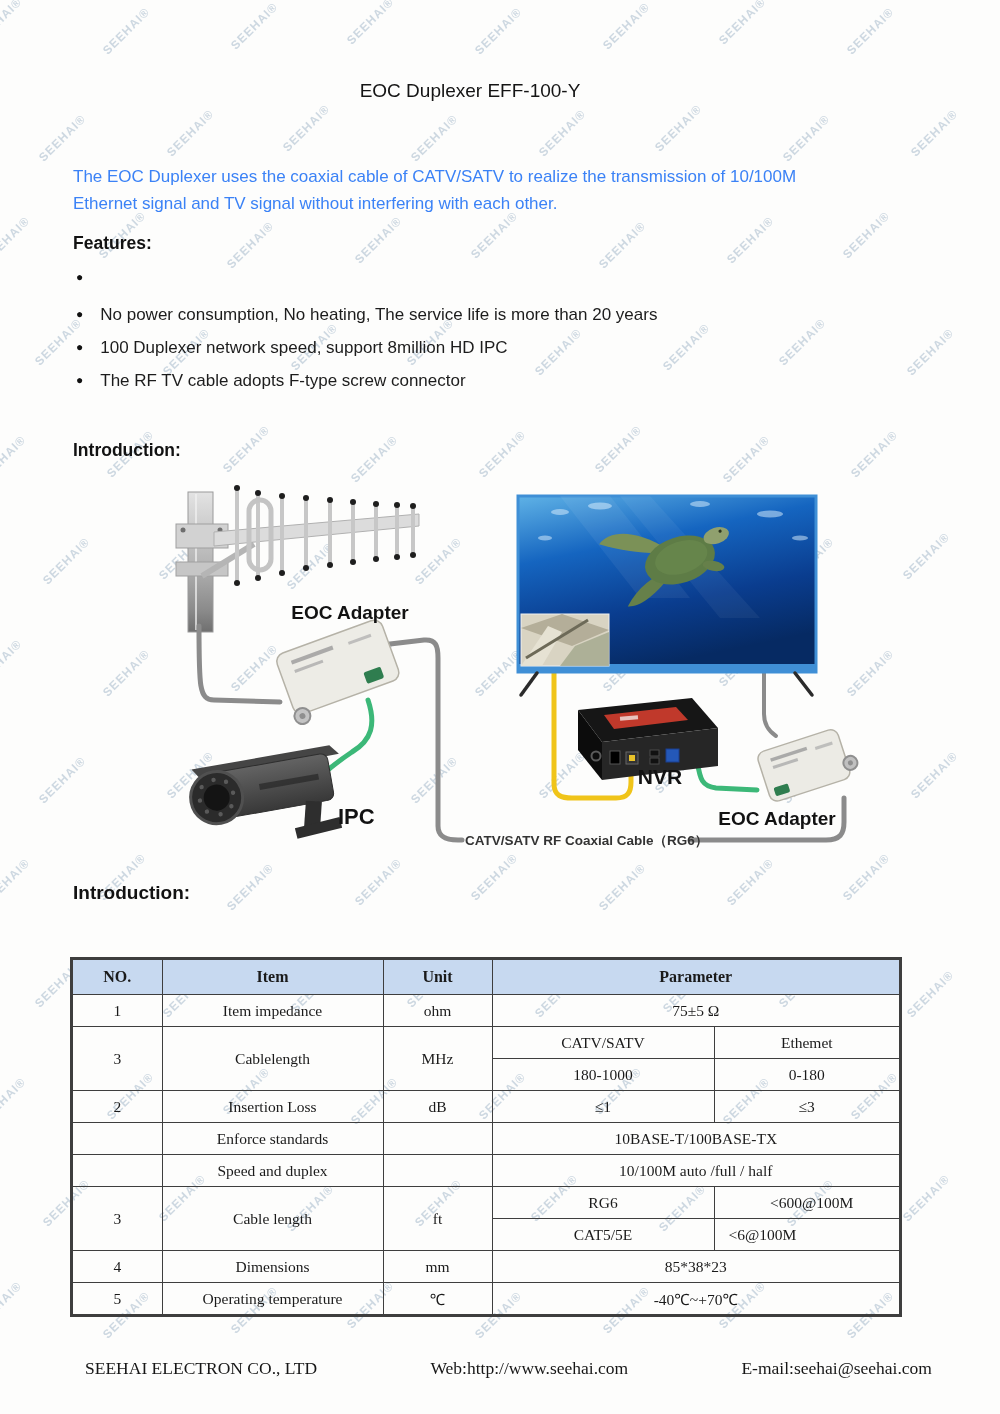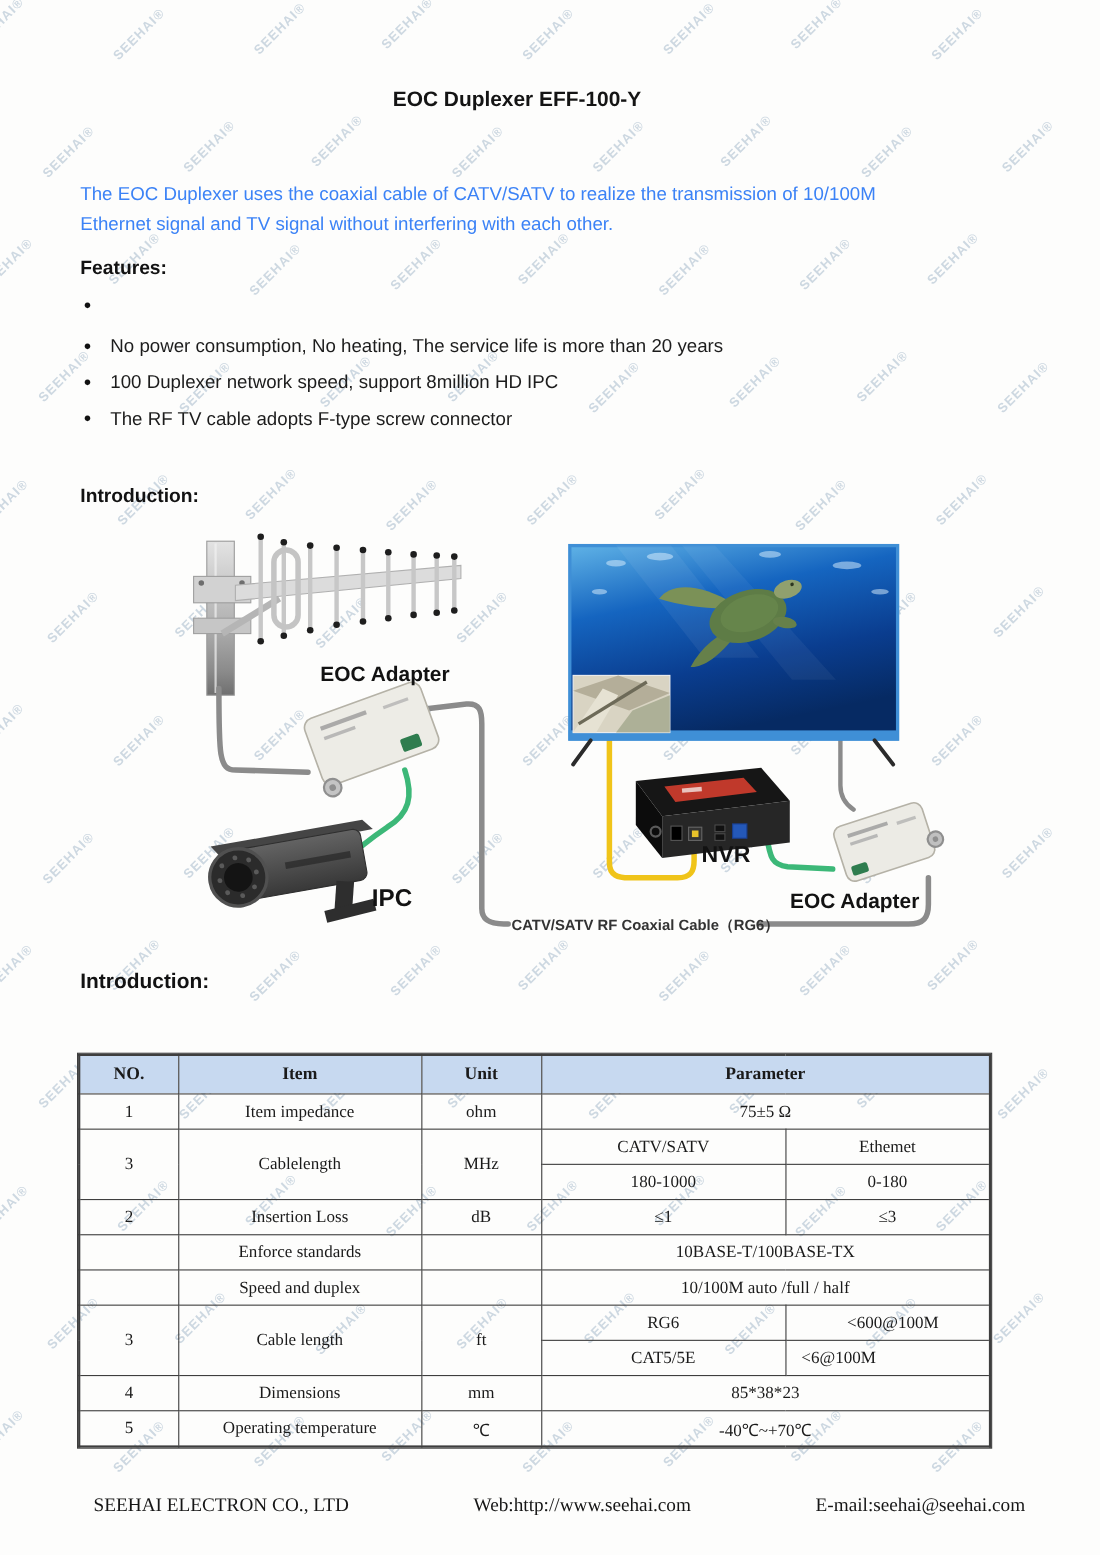--- a/index.html
+++ b/index.html
@@ -4,21 +4,21 @@
 <style>
   html,body{margin:0;padding:0;background:#e8e8e8;}
   .page{position:relative;width:1000px;height:1414px;margin:0 auto;background:#fdfdfc;
         font-family:"Liberation Sans",sans-serif;color:#1f1f1f;overflow:hidden;}
   .wm-layer{position:absolute;inset:0;z-index:0;pointer-events:none;}
   .wm-layer span{position:absolute;font-size:12px;font-weight:bold;transform:rotate(-45deg);
         letter-spacing:1px;opacity:.5;white-space:nowrap;}
   .content{position:absolute;inset:0;z-index:1;}
   .hdr{position:absolute;top:20px;left:30px;right:28px;border-bottom:2px solid #4a4a4a;
         padding:0 0 5px 44px;font-size:21.5px;letter-spacing:.8px;color:#262626;white-space:nowrap;}
-  .title{position:absolute;top:80px;left:0;width:940px;text-align:center;font-size:19px;font-weight:bold;color:#141414;}
+  .title{position:absolute;top:80px;left:0;width:940px;text-align:center;font-size:19px;font-weight:normal;color:#141414;}
   .intro{position:absolute;top:146px;left:73px;width:788px;font-size:17px;line-height:1.6;color:#3b82f6;}
   .sec-h{position:absolute;left:73px;font-size:17.5px;font-weight:bold;color:#121212;}
   .feat{position:absolute;top:272px;left:76px;list-style:none;margin:0;padding:0;}
   .feat li{display:flex;align-items:baseline;gap:17px;height:33px;font-size:17px;color:#1c1c1c;}
   .feat .dot{font-size:12px;position:relative;top:-2px;color:#111;}
   .diagram{position:absolute;top:468px;left:0;}
   .spec-table{position:absolute;top:958px;left:71px;width:828px;border-collapse:collapse;table-layout:fixed;
         font-family:"Liberation Serif",serif;font-size:15.5px;color:#1a1a1a;}
   .spec-table td,.spec-table th{border:1px solid #3e3e3e;text-align:center;vertical-align:middle;
         height:31px;padding:0 4px;overflow:hidden;}

